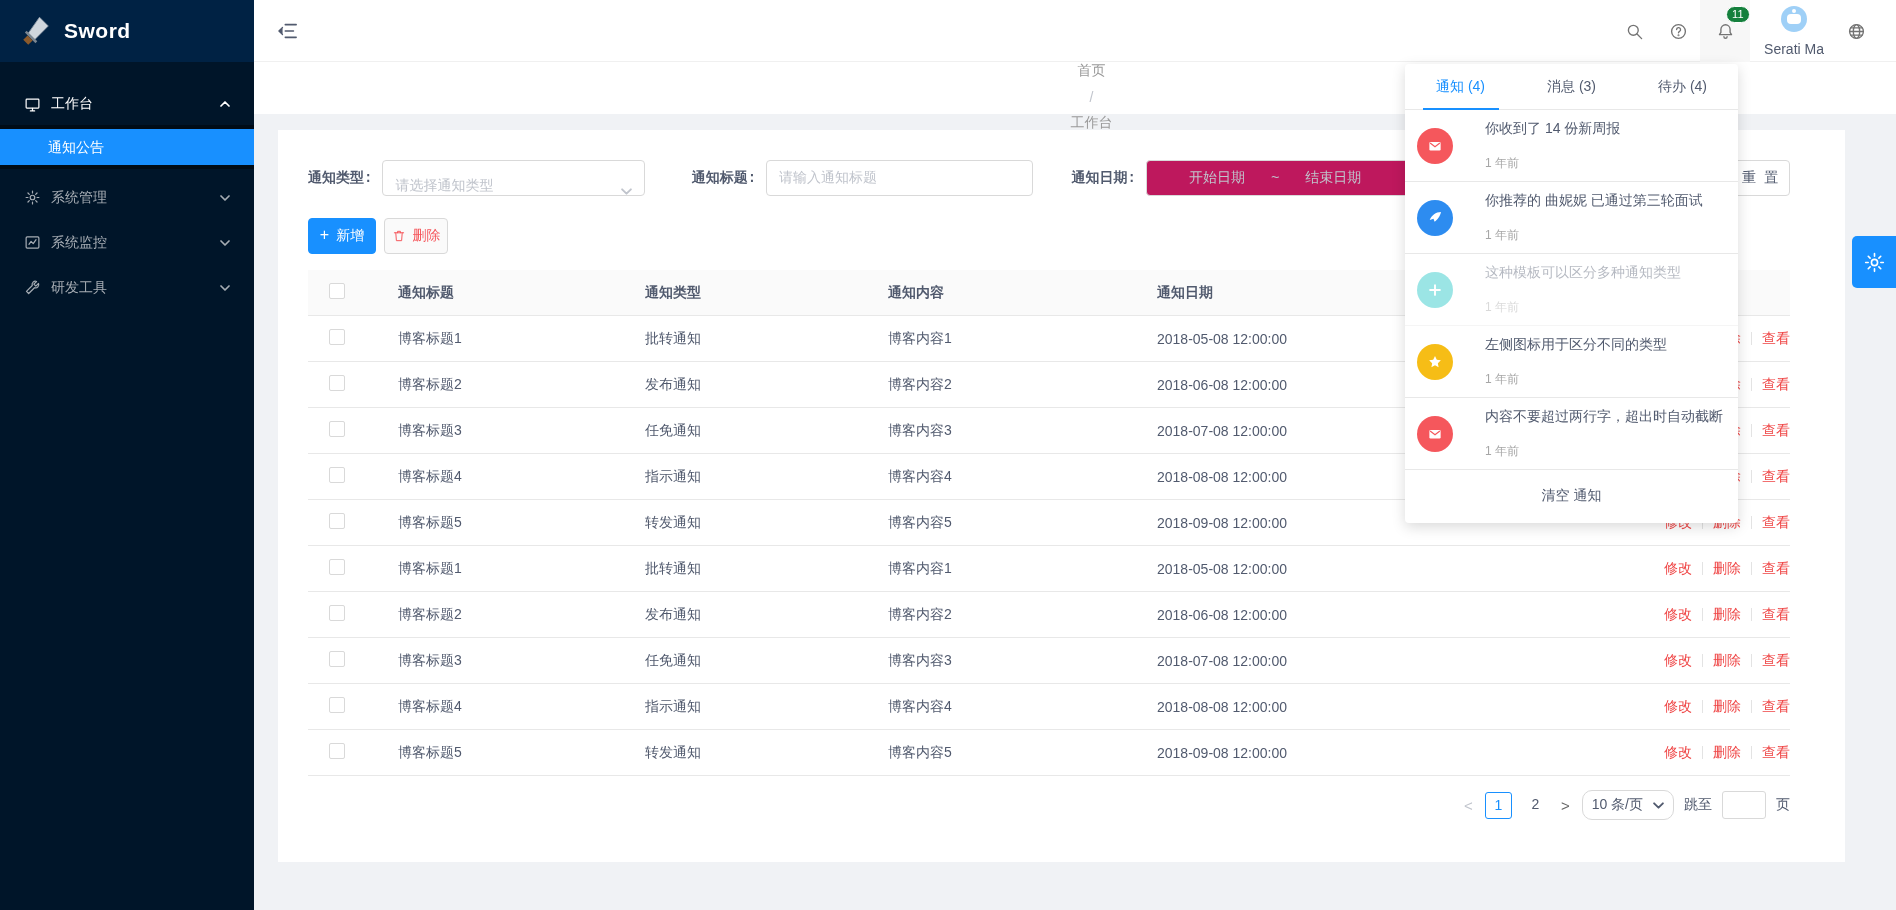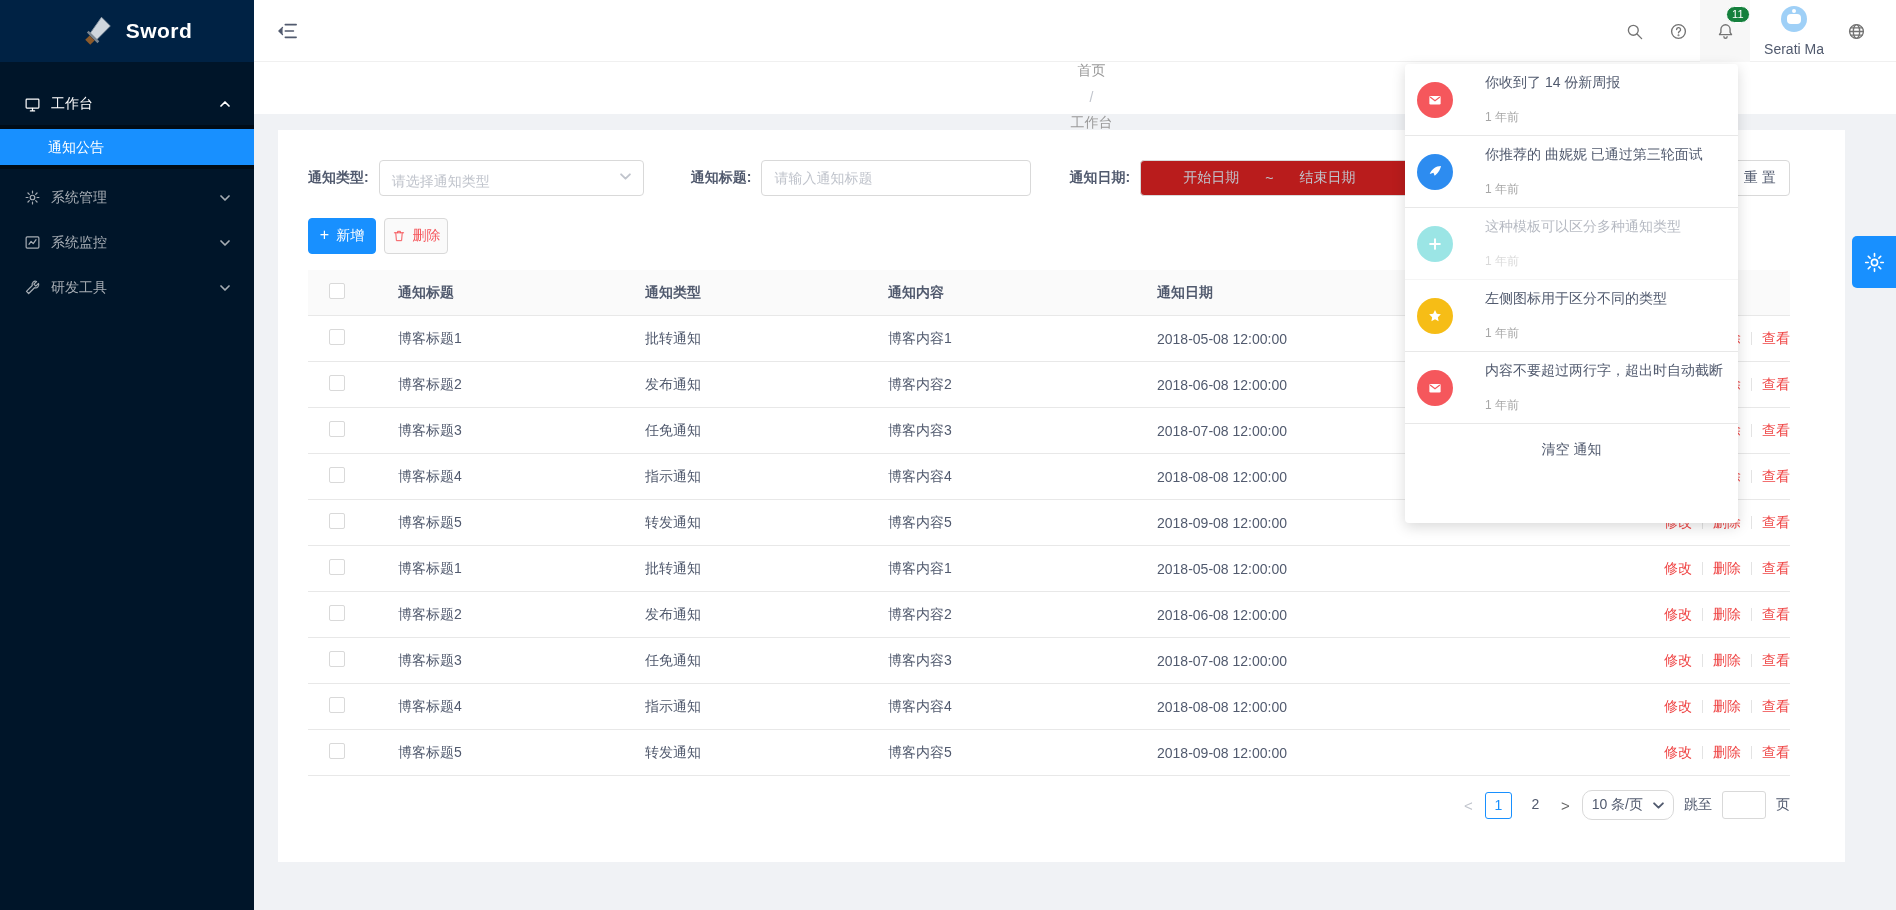--- a/index.html
+++ b/index.html
@@ -2,21 +2,21 @@
 <html><head>
 <meta charset="utf-8">
 <style>
   * { margin:0; padding:0; box-sizing:border-box; }
   html,body { width:1896px; height:910px; overflow:hidden; }
   body { font-family:"Liberation Sans","DejaVu Sans",sans-serif; font-size:14px; color:#515a6e; background:#f0f2f5; }
   #app { position:relative; width:1896px; height:910px; }
 
   
   #sidebar { position:absolute; left:0; top:0; width:254px; height:910px; background:#001529; z-index:30; }
-  .logo { height:62px; background:#002244; display:flex; align-items:center; padding-left:22px; gap:12px;justify-content:center; }
+  .logo { height:62px; background:#002244; display:flex; align-items:center; padding-left:22px; gap:12px; }
   .logo-title { color:#fff; font-size:21px; font-weight:bold; letter-spacing:.5px; }
   .menu-item { height:42px; display:flex; align-items:center; padding:0 24px; color:#a6adb4; cursor:pointer; }
   .menu-item.first { margin-top:21px; color:#ffffff; }
   .menu-item .mi-label { margin-left:10px; flex:1; }
   .menu-item svg.mi-icon { width:17px; height:17px; }
   .submenu { background:#000c17; padding:4px 0; }
   .submenu-item { height:36px; line-height:36px; padding-left:48px; color:#a6adb4; cursor:pointer; }
   .submenu-item.selected { background:#1890ff; color:#fff; }
   .menu-group { margin-top:6px; }
   .menu-item.plain { height:45px; }
@@ -38,27 +38,27 @@
 
   
   #breadcrumb-bar { position:absolute; left:254px; top:62px; right:0; height:52px; background:#fff; display:flex; align-items:center; padding-left:33px; gap:9px;flex-direction:column; }
   .bc-link { color:#999; cursor:pointer; }
   .bc-sep { color:#c0c4cc; }
   .bc-current { color:#515a6e; }
 
   
   #card { position:absolute; left:278px; top:130px; width:1567px; height:732px; background:#fff; padding:30px 55px 0 30px; }
 
-  .filter-row { display:flex; align-items:center; height:36px; }
+  .filter-row { display:flex; align-items:center; height:36px;font-family:Liberation Mono, monospace; }
   .f-label { font-weight:600; color:#515a6e; margin-right:10px; white-space:nowrap; }
-  .sel-box { width:272px; height:36px; border:1px solid #d9d9d9; border-radius:4px; display:flex; align-items:flex-start; padding:12px 12px; color:#c0c4cc; background:#fff; cursor:pointer; }
+  .sel-box { width:272px; height:36px; border:1px solid #d9d9d9; border-radius:4px; display:flex; align-items:flex-end; padding:0 12px; color:#c0c4cc; background:#fff; cursor:pointer; }
   .sel-box .ph { flex:1; }
   .txt-input { width:276px; height:36px; border:1px solid #d9d9d9; border-radius:4px; padding:0 12px; font-size:14px; font-family:inherit; color:#515a6e; outline:none; }
   .txt-input::placeholder { color:#c0c4cc; }
-  .range-box { width:514px; height:36px; border:1px solid #d9d9d9; border-radius:4px; display:flex; align-items:center; justify-content:flex-start; gap:26px; padding-left:42px; color:#c0c4cc; background:#b91c1c; cursor:pointer; }
+  .range-box { width:514px; height:36px; border:1px solid #d9d9d9; border-radius:4px; display:flex; align-items:center; justify-content:flex-start; gap:26px; padding-left:42px; color:#c0c4cc; background:#be185d; cursor:pointer; }
   .gap48 { width:48px; } .gap40 { width:40px; }
   .btn { height:36px; border-radius:4px; border:1px solid #d9d9d9; background:#fff; display:inline-flex; align-items:center; justify-content:center; cursor:pointer; font-size:14px; font-family:inherit; color:#515a6e; }
   .btn-primary { background:#1890ff; border-color:#1890ff; color:#fff; }
   .btn-search { width:74px; margin-left:8px; }
   .btn-reset { width:62px; margin-left:8px; }
 
   .toolbar { margin-top:22px; display:flex; gap:8px; }
   .btn-add { width:68px; gap:7px; }
   .btn-del { width:64px; gap:7px; background:#fafafa; color:#f5575c; }
   .btn-del svg { width:14px; height:14px; }
@@ -430,20 +430,25 @@
             <path d="M1 1l4 4 4-4"></path>
           </svg>
       </span>
       <span>跳至</span>
       <input class="pg-jump-input" value="" style="">
       <span>页</span>
     </div>
   </div>
 
   <div id="notice-panel">
+    <div class="np-tabs">
+      <div class="np-tab active">通知 (4)</div>
+      <div class="np-tab">消息 (3)</div>
+      <div class="np-tab">待办 (4)</div>
+    </div>
 
     <div class="np-item">
       <span class="np-avatar" style="background:#f5575c">
         <svg viewBox="0 0 24 24">
             <rect x="4.5" y="6.5" width="15" height="11.5" rx="1.6" fill="#fff"></rect>
             <path d="M5.5 8l6.5 5 6.5-5" fill="none" stroke="#f5575c" stroke-width="1.6"></path>
           </svg>
       </span>
       <span class="np-texts">
         <div class="np-title">你收到了 14 份新周报</div>

